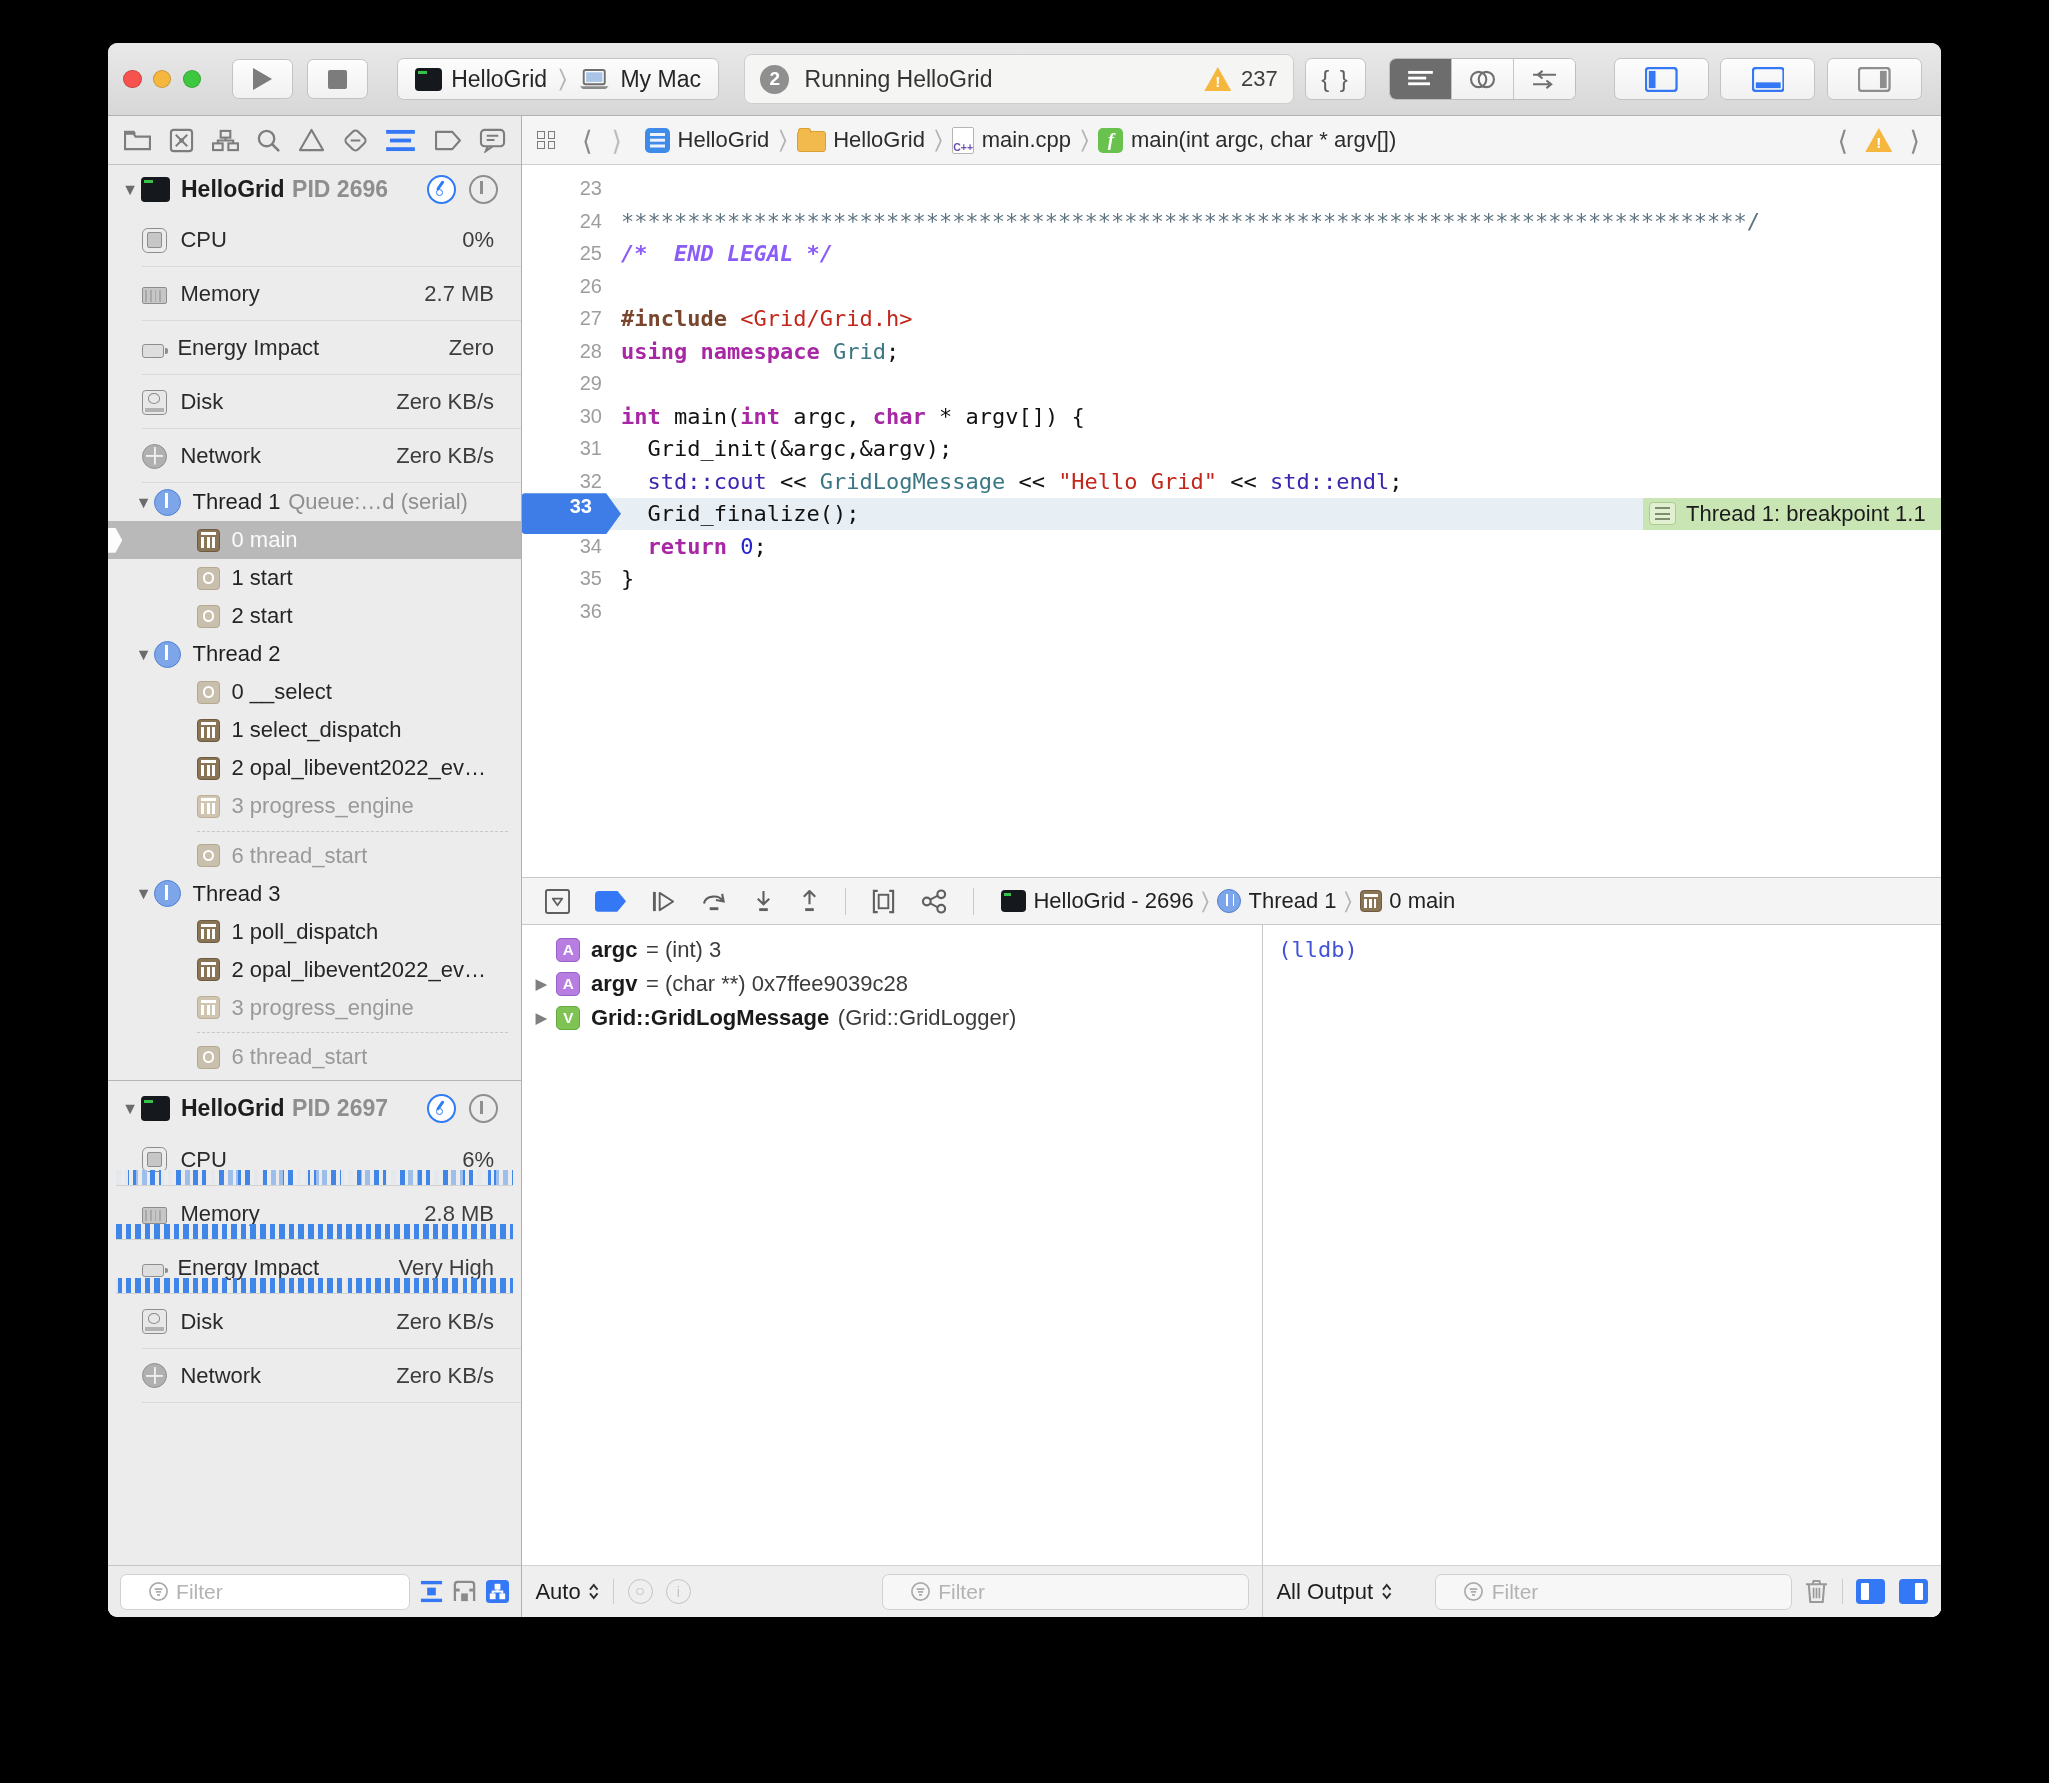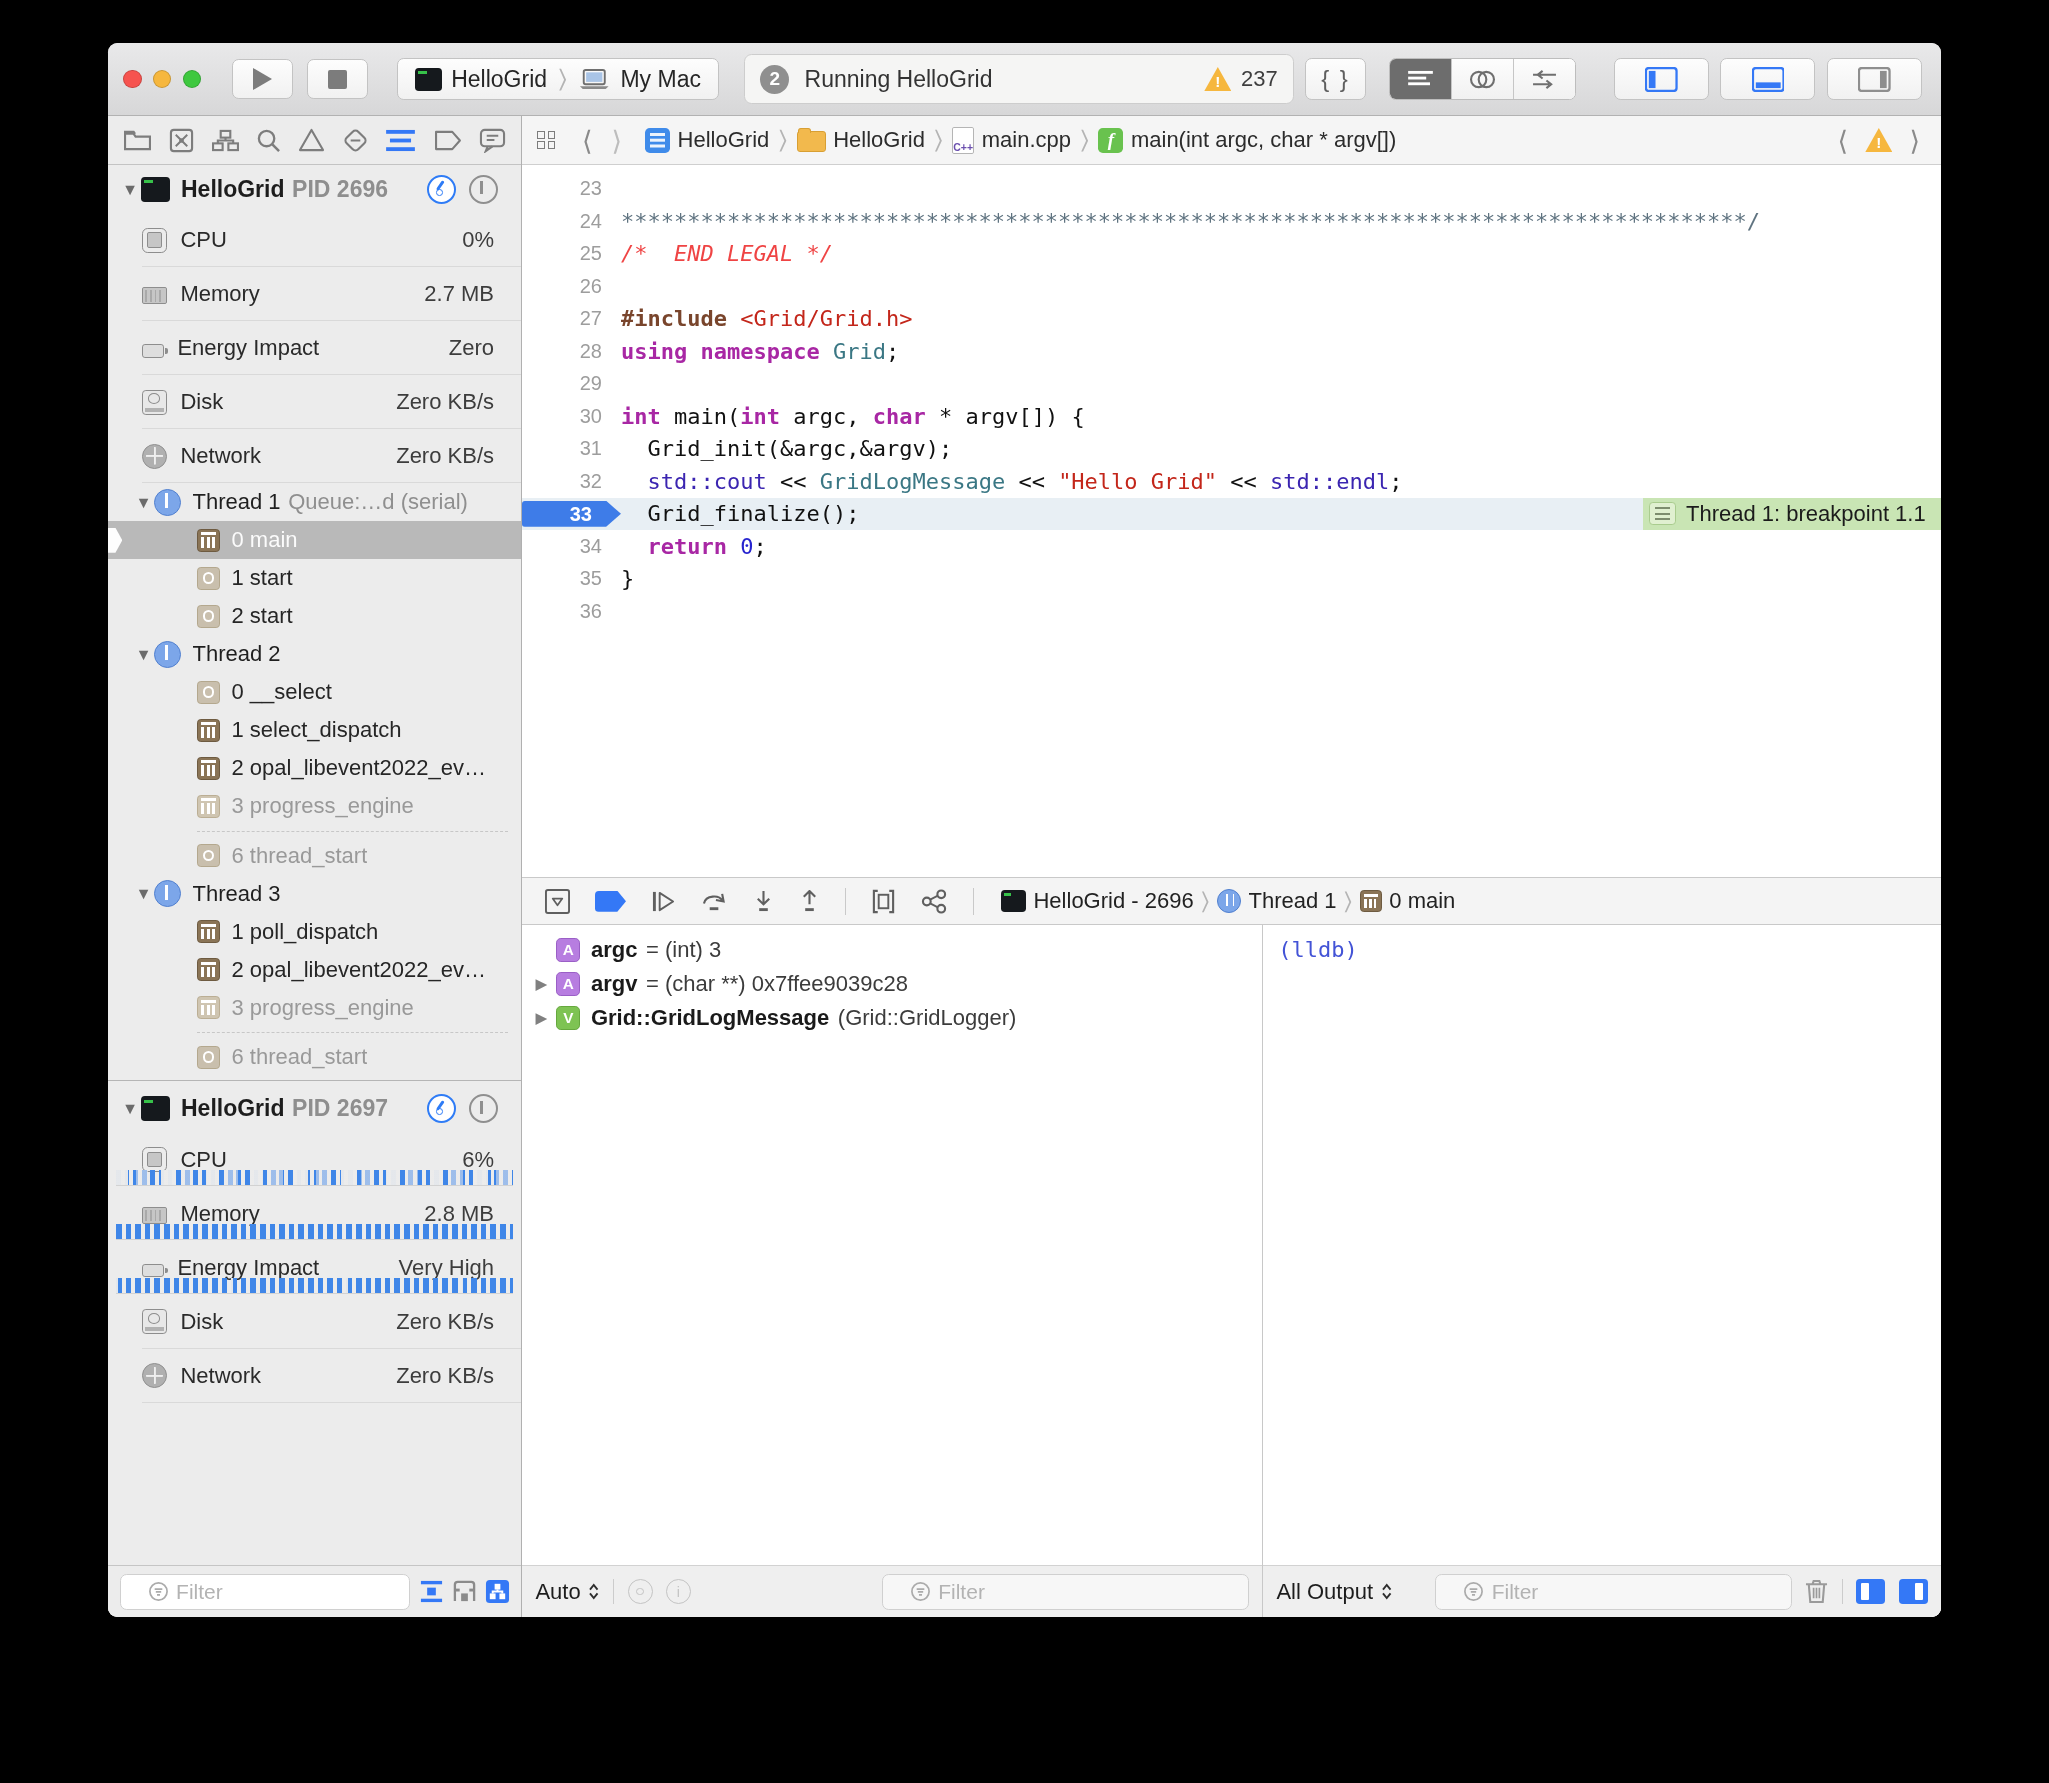--- a/index.html
+++ b/index.html
@@ -165,26 +165,26 @@
         font-size:19px;flex:none;}
   .jb-right{margin-left:auto;display:flex;align-items:center;gap:11.5px;}
 
   .code{flex:1;min-height:0;background:#fff;padding-top:7.6px;font-family:"DejaVu Sans Mono",monospace;
         font-size:22px;overflow:hidden;position:relative;}
   .cline{display:flex;align-items:center;height:32.5px;white-space:pre;}
   .lnum{width:80px;text-align:right;color:#9d9d9d;font-size:20px;flex:none;
         font-family:"Liberation Sans",sans-serif;}
   .ctext{padding-left:19px;color:#111;}
   .cline.hl{background:#e8eff4;}
-  .cline.hl .lnum{width:99px;height:26px;line-height:27px;background:#3e7ce8;color:#fff;font-weight:bold;
+  .cline.hl .lnum{width:99px;height:41px;line-height:27px;background:#3e7ce8;color:#fff;font-weight:bold;
         clip-path:polygon(0 0,85% 0,100% 50%,85% 100%,0 100%);padding-right:29px;box-sizing:border-box;
         border-radius:2.9px 0 0 2.9px;}
   .cline.hl .ctext{padding-left:0;}
   .cm{color:#5f7380;}
-  .cmi{color:#ef4444;font-style:italic;}
+  .cmi{color:#8b5cf6;font-style:italic;font-weight:bold;}
   .pp{color:#79452c;font-weight:bold;}
   .str{color:#c3261a;}
   .kw{color:#a827a4;font-weight:bold;}
   .ty{color:#3a7784;}
   .st{color:#3b25b1;}
   .numlit{color:#2724cf;}
   .pl{color:#111;}
   .ann{display:none;margin-left:auto;align-self:stretch;align-items:center;background:#c9e5b4;
         padding:0 15.3px 0 6.7px;gap:9.6px;font-family:"Liberation Sans",sans-serif;font-size:22px;color:#1b1b1b;}
   .ann.show{display:flex;}

